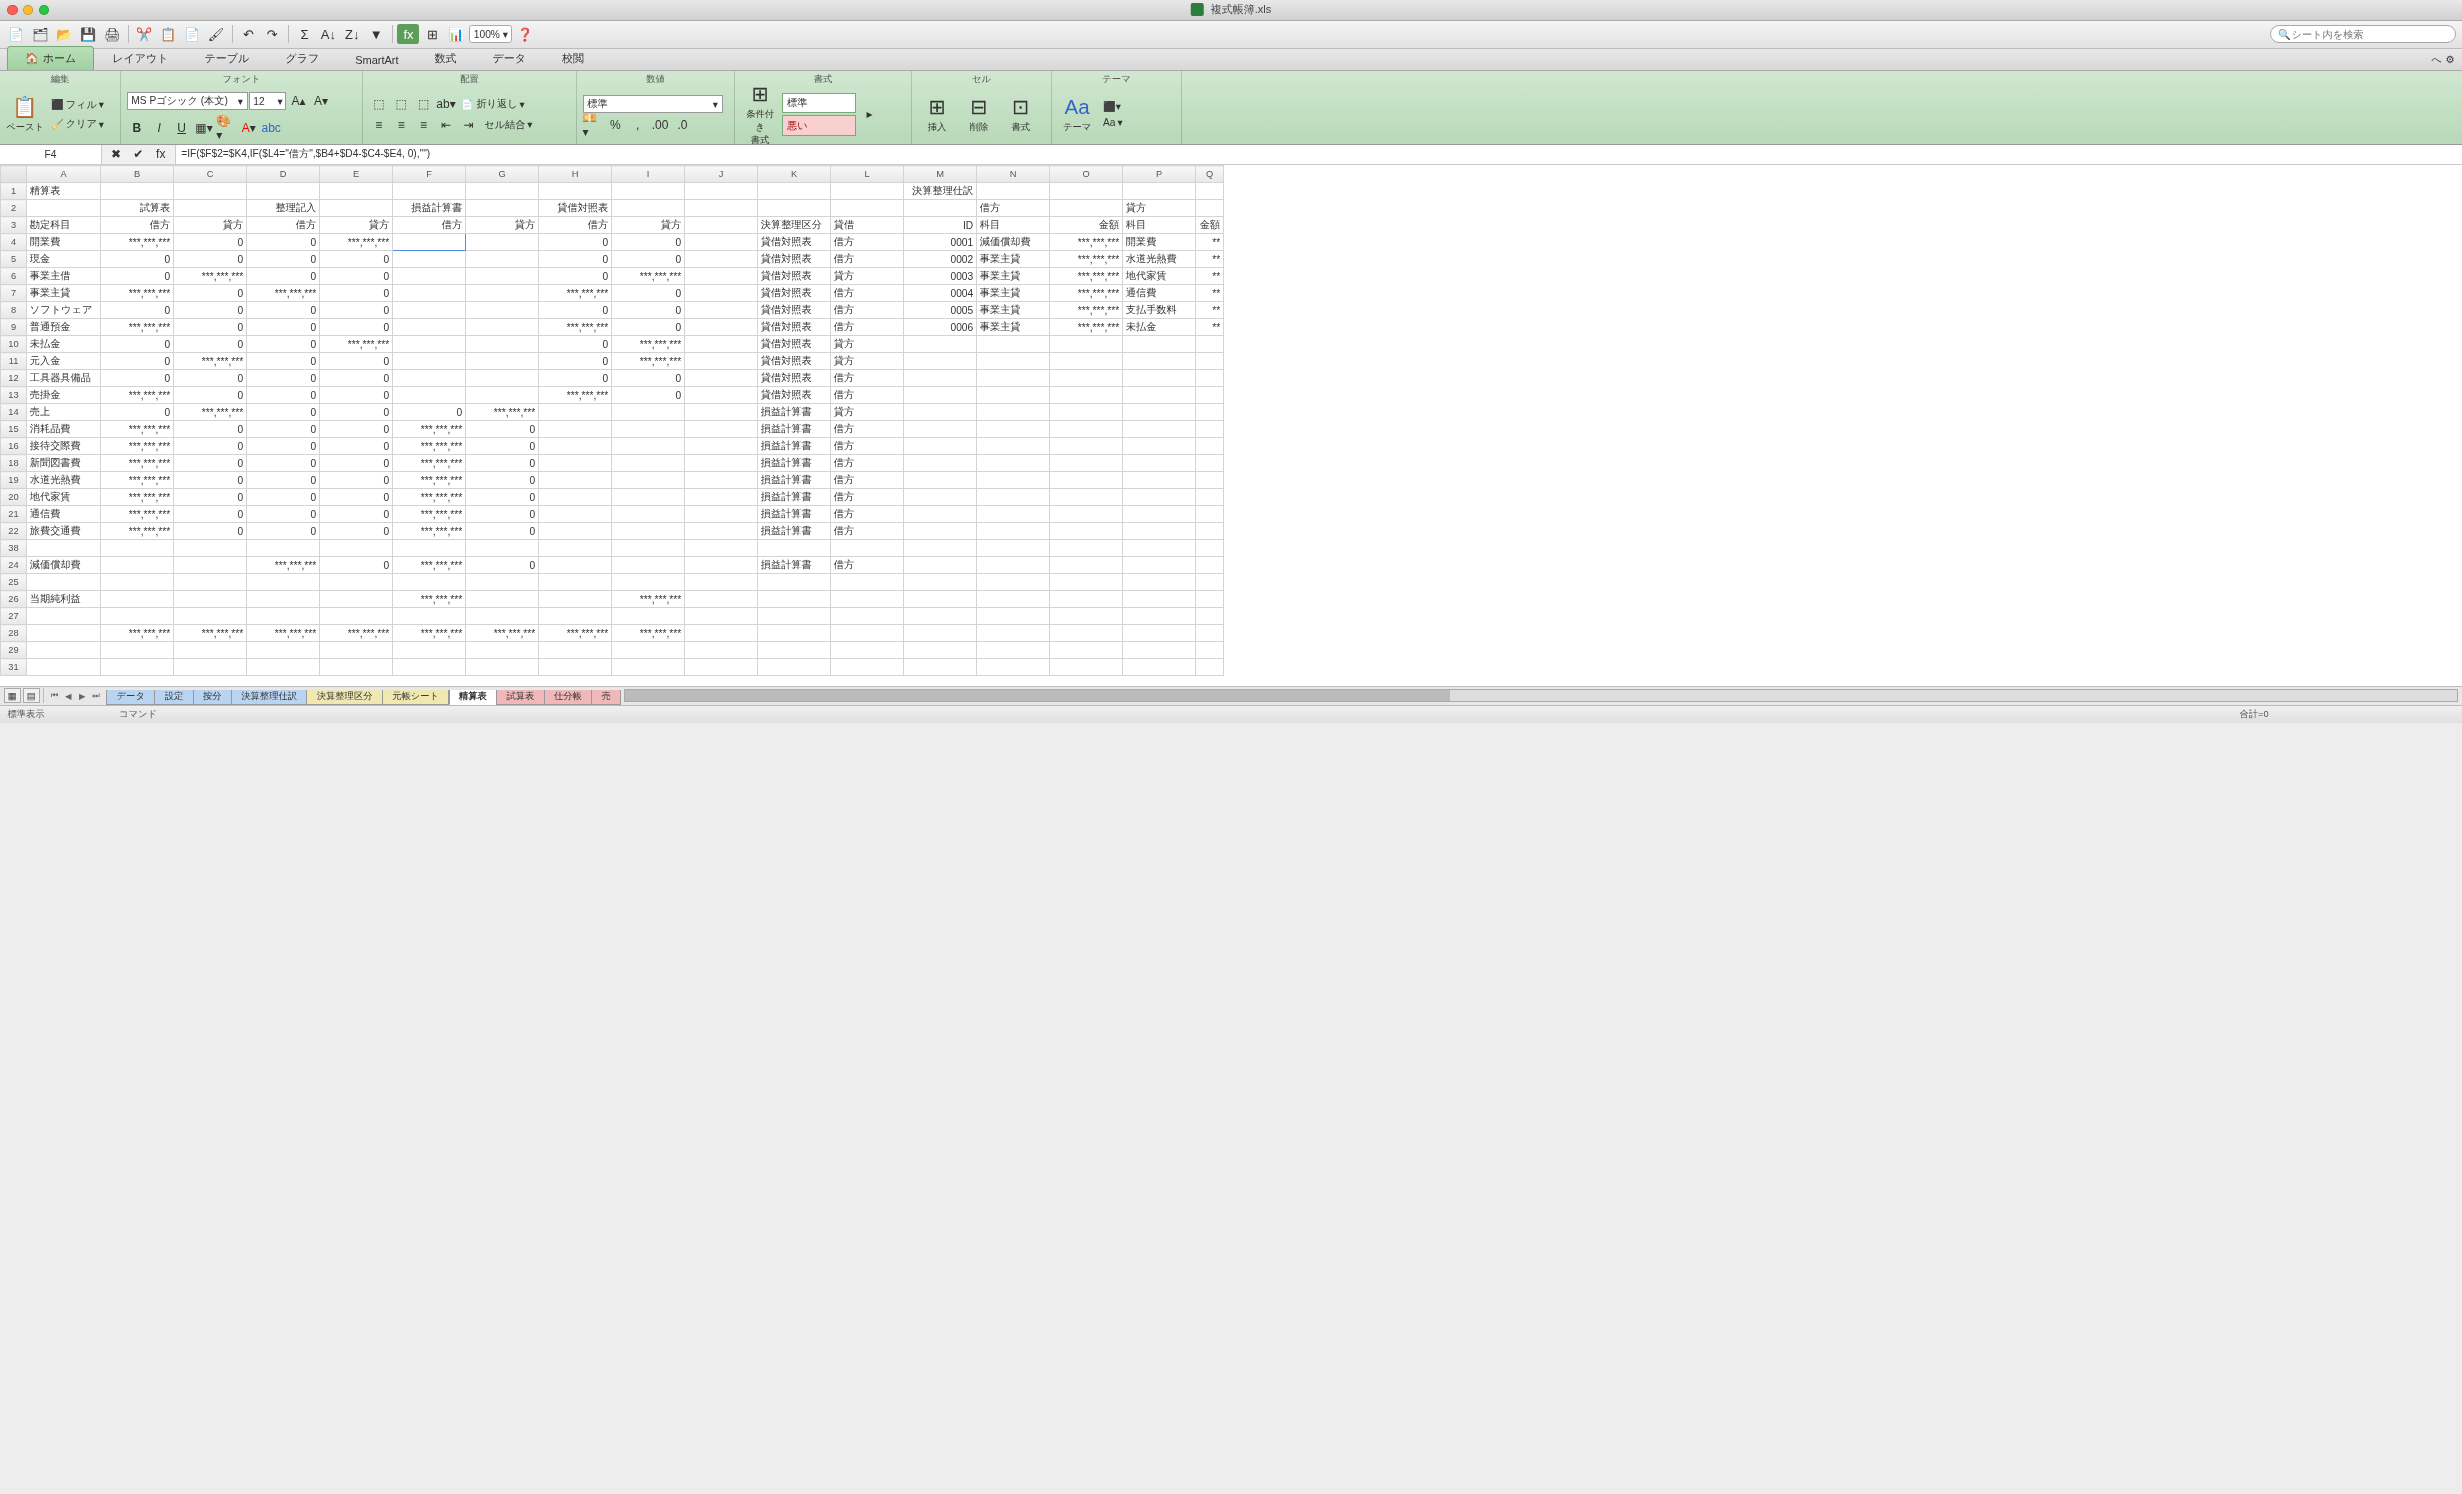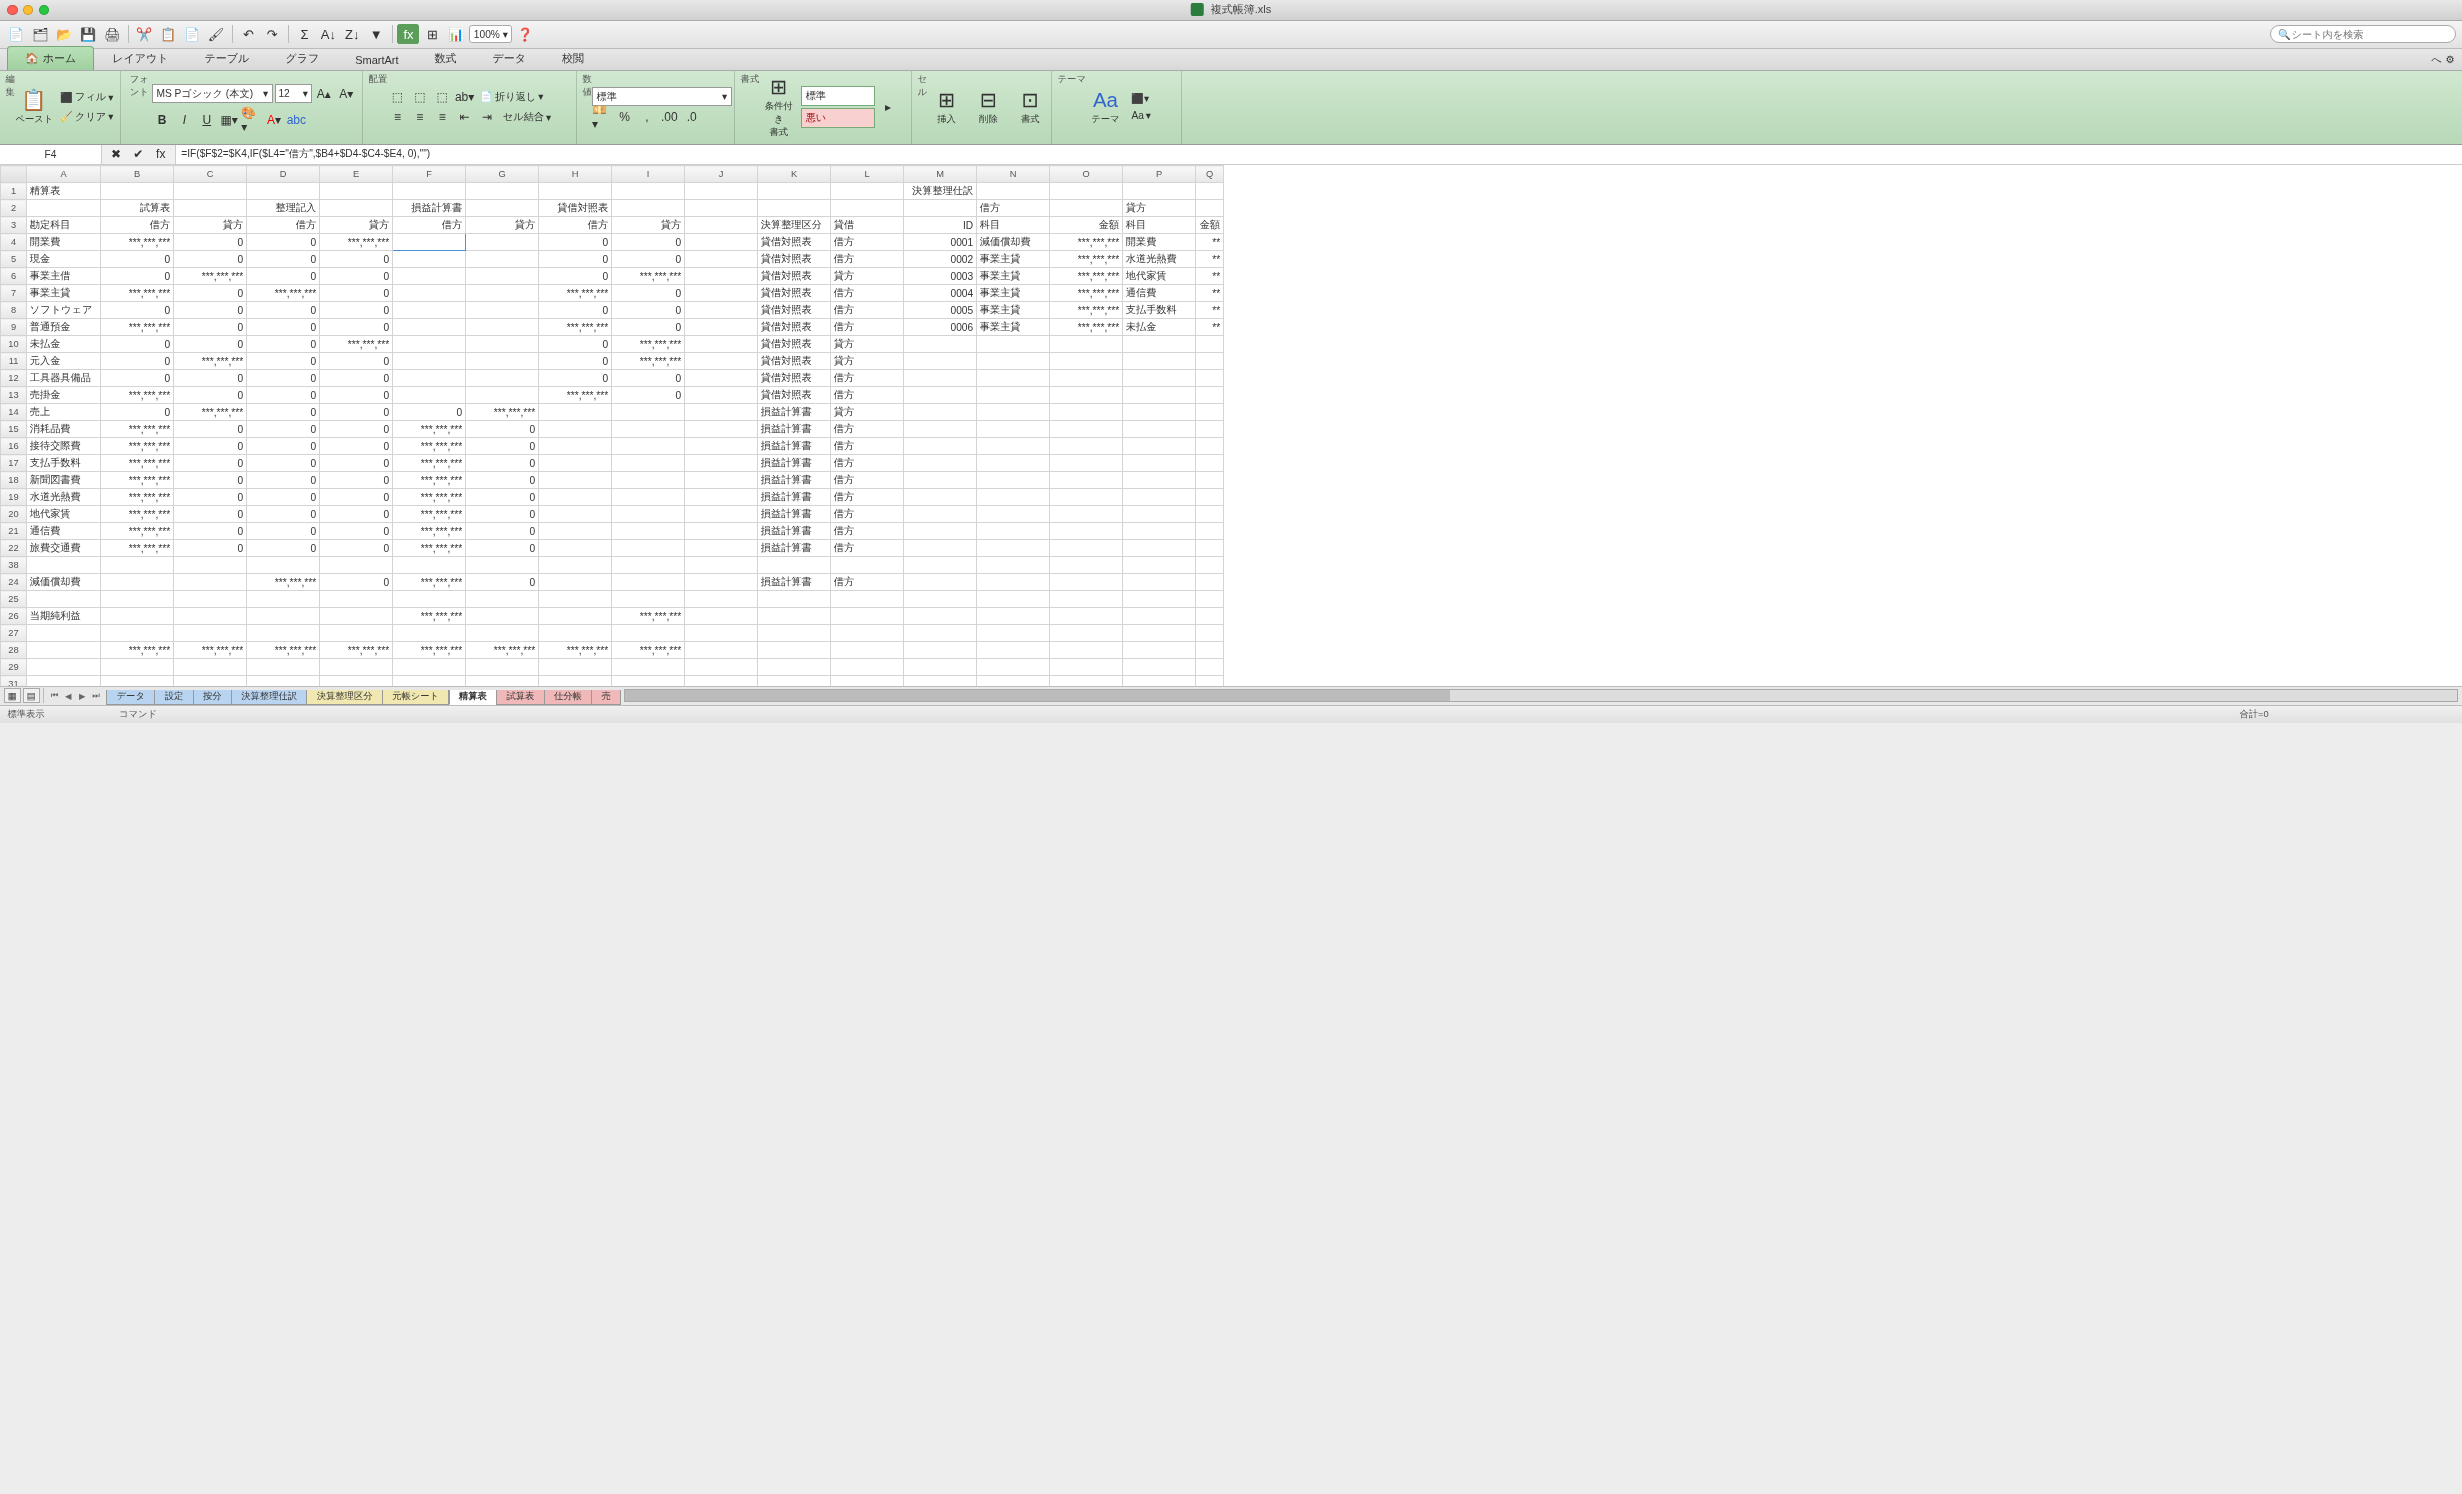--- a/index.html
+++ b/index.html
@@ -14,21 +14,21 @@
 .qat-btn{width:22px;height:20.5px;display:flex;align-items:center;justify-content:center;border-radius:2.8px;font-size:13px}
 .qat-sep{width:0.9px;height:18.6px;background:#bbb;margin:0 2.8px}
 .qat-zoom{display:flex;align-items:center;border:0.9px solid #aaa;border-radius:2.8px;height:18.6px;padding:0 3.7px;background:#fff;font-size:10.2px;gap:2.8px}
 .qat-search{margin-left:auto;display:flex;align-items:center;border:0.9px solid #aaa;border-radius:9.3px;background:#fff;height:18.6px;padding:0 7.4px;width:186px}
 .qat-search input{border:none;outline:none;font-size:10.2px;flex:1;background:transparent}
 .ribbon-tabs{height:22px;background:linear-gradient(#e8e8e8,#d8d8d8);display:flex;align-items:flex-end;padding:0 7.4px;border-bottom:0.9px solid #aaa}
 .rtab{padding:3.7px 17px;font-size:11px;color:#333;border:0.9px solid transparent;border-bottom:none;cursor:pointer;display:flex;align-items:center;gap:3.7px}
 .rtab.active{background:linear-gradient(#b8e0b8,#a0d0a0);border-color:#7a7;border-radius:3.7px 3.7px 0 0}
 .rtab-tools{margin-left:auto;display:flex;gap:3.7px;align-items:center;padding-bottom:2.8px}
 .ribbon{height:74px;background:linear-gradient(#d0e8d0,#b8d8b8);border-bottom:0.9px solid #999;display:flex}
-.rgroup{border-right:0.9px solid rgba(0,0,0,.15);padding:1.9px 5.6px;display:flex;flex-direction:row;position:relative}
+.rgroup{border-right:0.9px solid rgba(0,0,0,.15);padding:1.9px 5.6px;display:flex;flex-direction:column;position:relative}
 .rgroup-label{font-size:9.3px;text-align:center;color:#555;padding:0.9px 0}
 .rgroup-body{flex:1;display:flex;align-items:center;gap:2.8px}
 .rbtn{display:flex;align-items:center;gap:1.9px;padding:1.9px 3.7px;border-radius:2.8px;font-size:10.2px;white-space:nowrap}
 .rbtn-lg{flex-direction:column;width:39px;height:52px;justify-content:center;font-size:9.3px}
 .rbtn-lg .ico{font-size:20.5px}
 .rcol{display:flex;flex-direction:column;gap:1.9px}
 .rrow{display:flex;gap:1.9px;align-items:center}
 .font-sel{border:0.9px solid #999;background:#fff;font-size:10.2px;height:18.6px;padding:0 3.7px;display:flex;align-items:center;width:121px;justify-content:space-between}
 .size-sel{border:0.9px solid #999;background:#fff;font-size:10.2px;height:18.6px;width:37px;display:flex;align-items:center;justify-content:space-between;padding:0 2.8px}
 .ico-btn{width:20.5px;height:18.6px;display:flex;align-items:center;justify-content:center;border-radius:1.9px;font-size:12px}
@@ -614,40 +614,20 @@
           <td class="col-J"></td>
           <td class="col-K">損益計算書</td>
           <td class="col-L">借方</td>
           <td class="col-M"></td>
           <td class="col-N"></td>
           <td class="col-O"></td>
           <td class="col-P"></td>
           <td class="col-Q"></td>
         </tr>
         <tr>
-          <th class="rh">17</th>
-          <td class="col-A">支払手数料</td>
-          <td class="col-B num">***,***,***</td>
-          <td class="col-C num">0</td>
-          <td class="col-D num">0</td>
-          <td class="col-E num">0</td>
-          <td class="col-F num">***,***,***</td>
-          <td class="col-G num">0</td>
-          <td class="col-H"></td>
-          <td class="col-I"></td>
-          <td class="col-J"></td>
-          <td class="col-K">損益計算書</td>
-          <td class="col-L">借方</td>
-          <td class="col-M"></td>
-          <td class="col-N"></td>
-          <td class="col-O"></td>
-          <td class="col-P"></td>
-          <td class="col-Q"></td>
-        </tr>
-        <tr>
           <th class="rh">18</th>
           <td class="col-A">新聞図書費</td>
           <td class="col-B num">***,***,***</td>
           <td class="col-C num">0</td>
           <td class="col-D num">0</td>
           <td class="col-E num">0</td>
           <td class="col-F num">***,***,***</td>
           <td class="col-G num">0</td>
           <td class="col-H"></td>
           <td class="col-I"></td>

